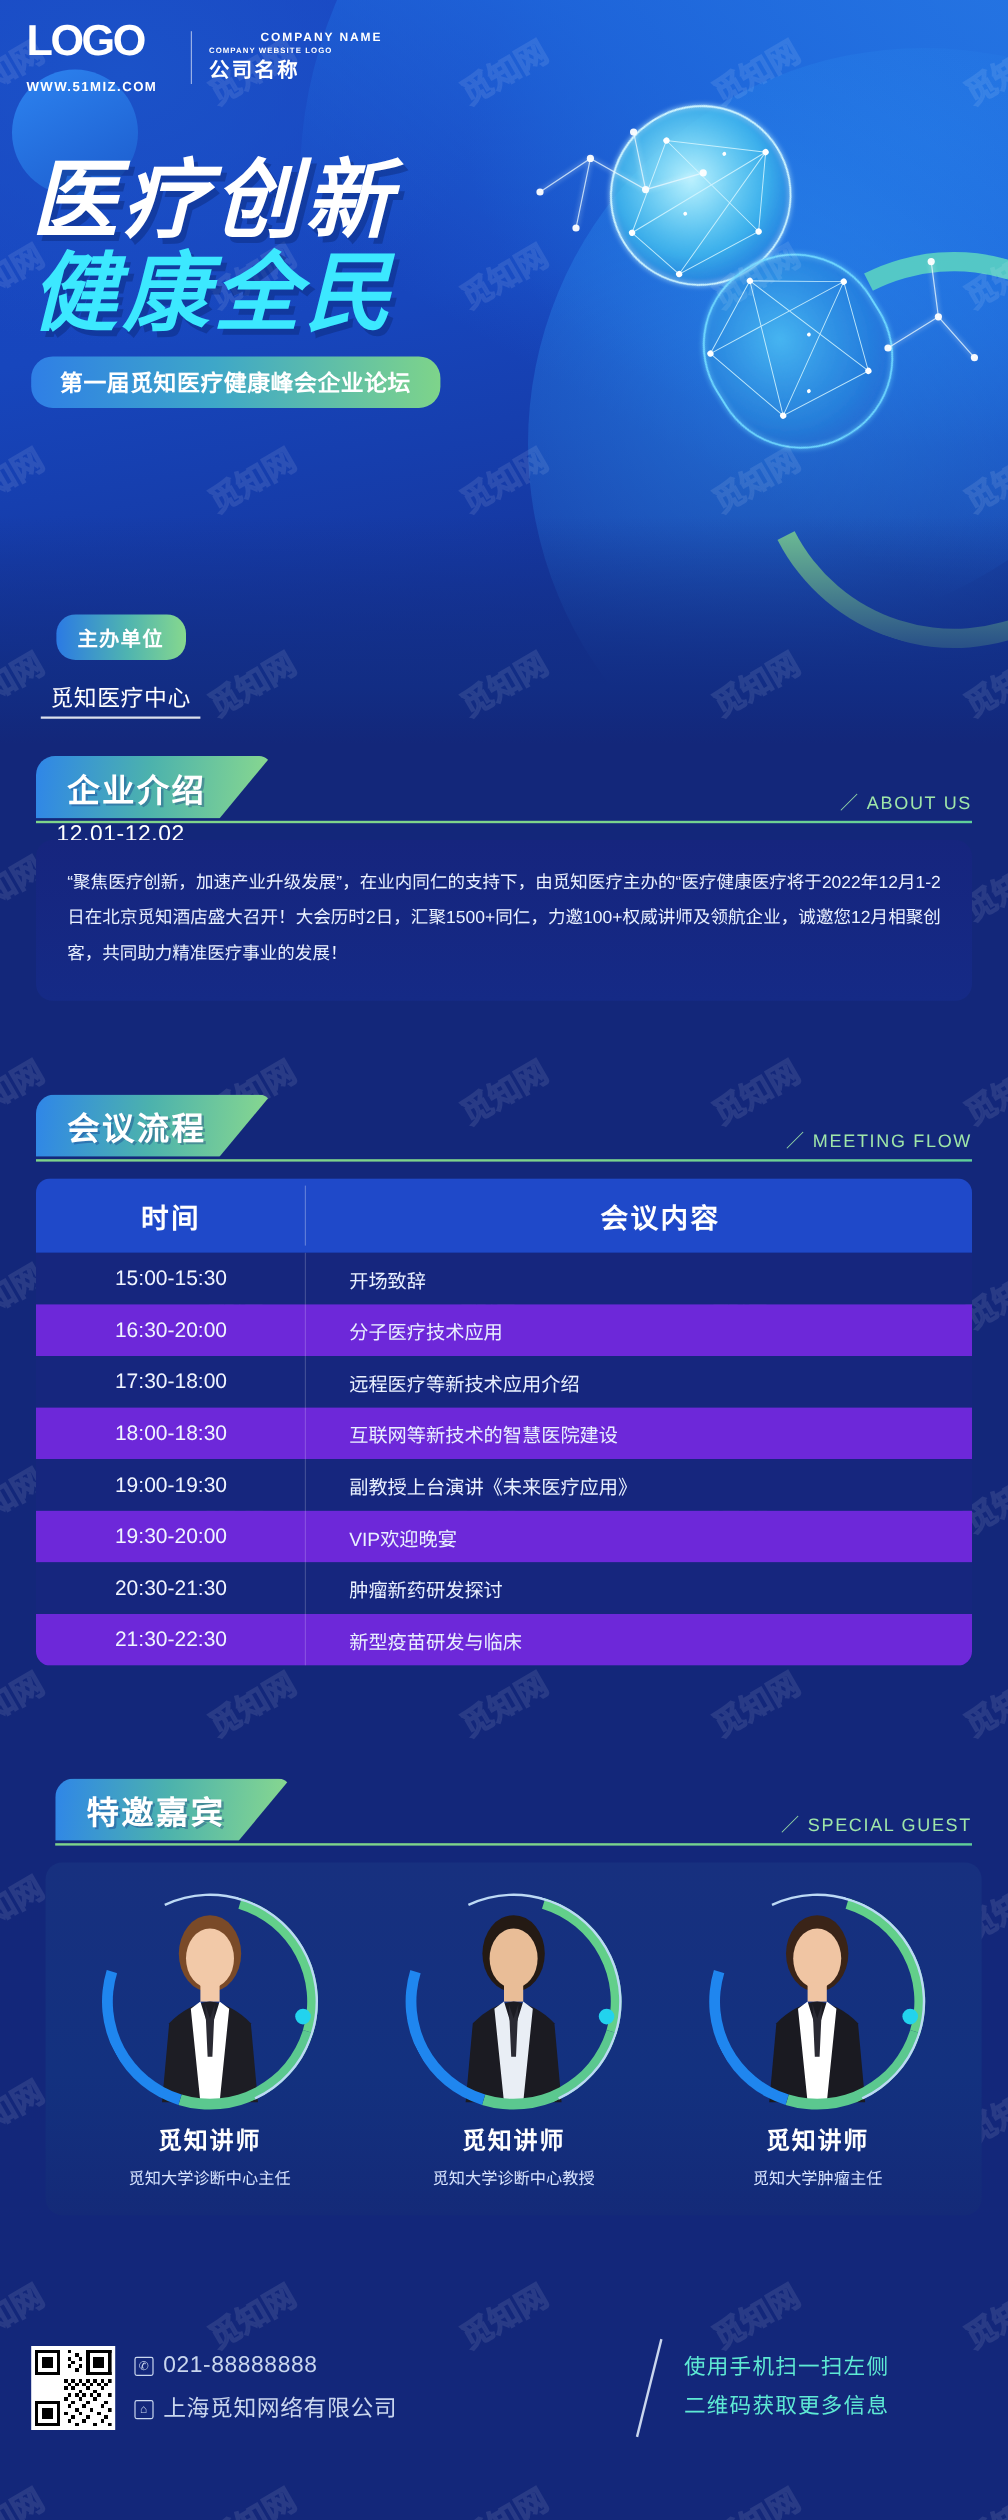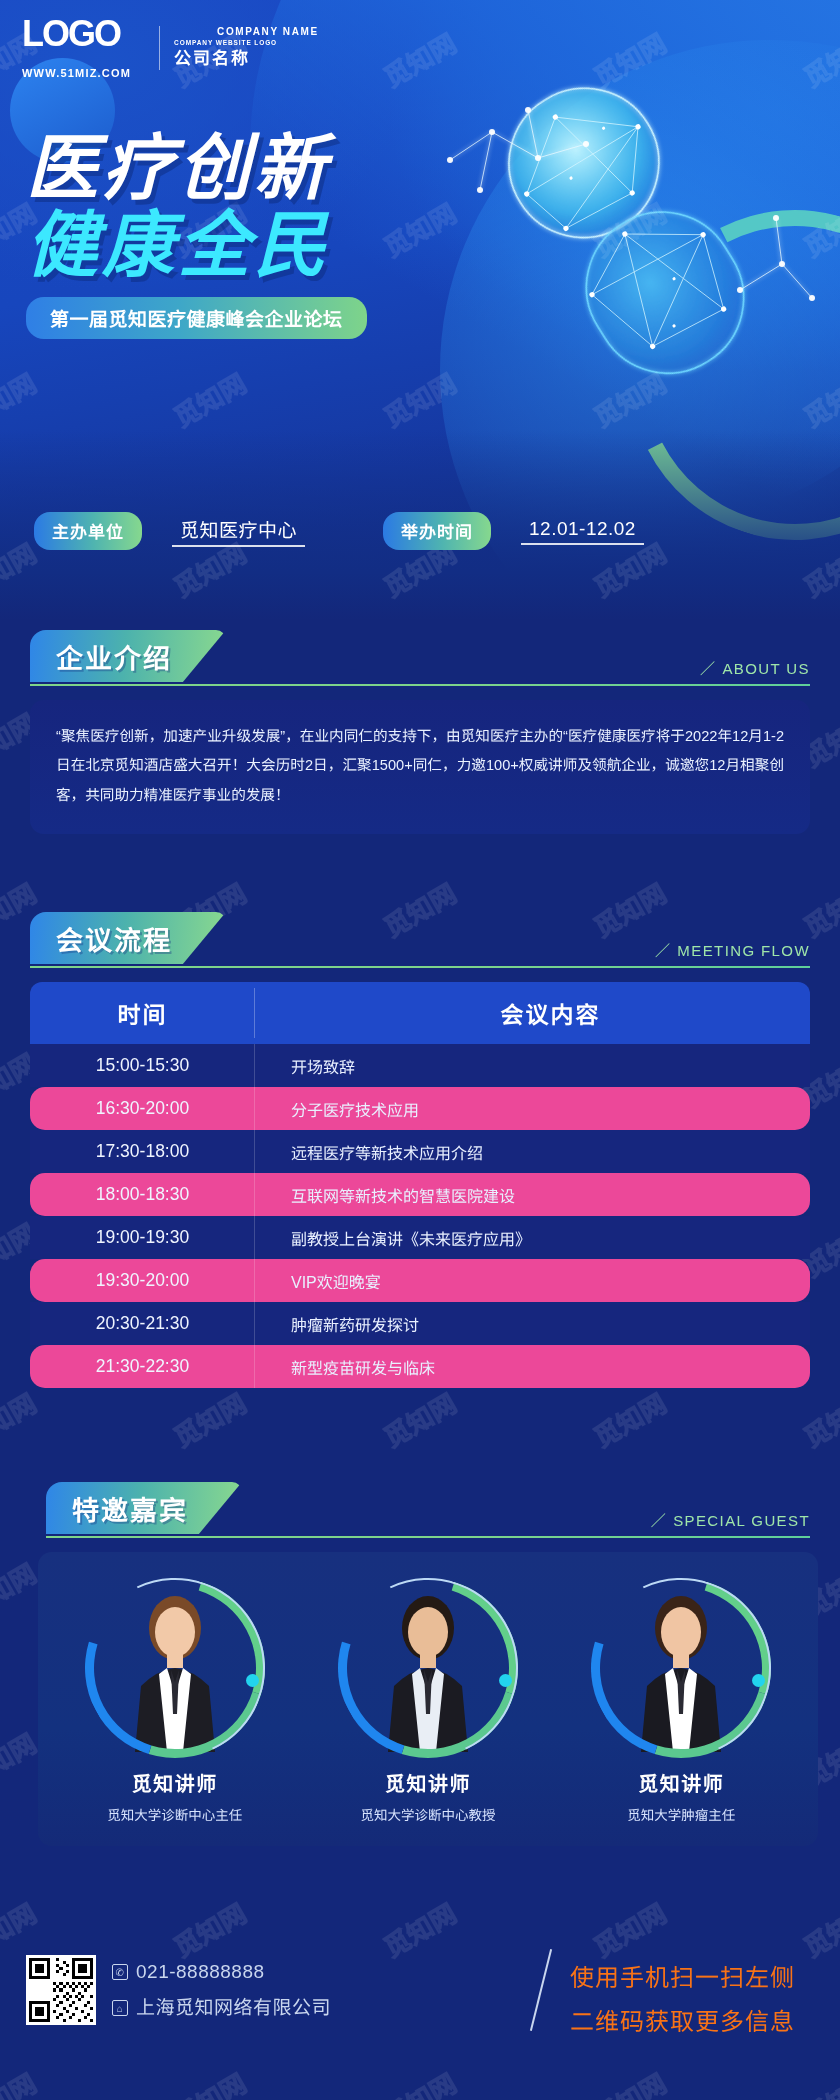--- a/index.html
+++ b/index.html
@@ -78,21 +78,21 @@
     text-shadow:4px 5px 0 rgba(10,40,120,.45);
   }
   .subtitle-pill {
     display:inline-block; margin-top:14px; padding:7px 24px 8px;
     border-radius:18px;
     background:linear-gradient(90deg,#2f7fe6 0%,#3ea7c8 45%,#7ed48a 100%);
     font-size:19px; font-weight:bold; color:#fff; letter-spacing:.5px;
   }
 
   
-  .meta-row { position:absolute; left:34px; top:512px; display:flex; align-items:center; gap:30px; z-index:5; }
+  .meta-row { position:absolute; left:34px; top:512px; display:flex; align-items:center; gap:16px; z-index:5;flex-direction:column; }
   .meta-pill {
     padding:6px 18px 7px; border-radius:16px;
     background:linear-gradient(90deg,#2b7ae4 0%,#4fb4b0 55%,#86d88e 100%);
     font-size:17px; font-weight:bold; letter-spacing:1px; color:#fff;
   }
   .meta-val {
     font-size:19px; color:#fff; letter-spacing:.5px;
     border-bottom:2px solid rgba(255,255,255,.85);
     padding:0 8px 3px;
   }
@@ -132,21 +132,21 @@
 
   
   .flow-table { margin:14px 30px 0; border-radius:12px; overflow:hidden; }
   .ft-head { display:flex; background:#1f49c9; }
   .ft-head div { padding:14px 0; font-size:23px; font-weight:bold; letter-spacing:2px;text-align:center; }
   .ft-c1 { width:225px; text-align:center; position:relative; }
   .ft-c1:after { content:""; position:absolute; right:0; top:10%; height:80%; width:1px; background:rgba(255,255,255,.28); }
   .ft-c2 { flex:1; padding-left:36px !important; }
   .ft-row { display:flex; align-items:center; }
   .ft-row.odd { background:#16267e; }
-  .ft-row.even { background:#ec4899;border-radius:15px; }
+  .ft-row.even { background:#6d28d9; }
   .ft-row .c1 { width:225px; text-align:center; font-size:17.5px; color:#f0f5ff; padding:11px 0; position:relative; }
   .ft-row .c1:after { content:""; position:absolute; right:0; top:0; height:100%; width:1px; background:rgba(255,255,255,.18); }
   .ft-row .c2 { flex:1; padding-left:36px; font-size:16px; color:#e9f0ff; }
 
   
   .guest-box {
     margin:14px 22px 0; padding:26px 10px 22px;
     background:linear-gradient(180deg,#17307f 0%,#13317f 60%,#142a78 100%);
     border-radius:14px;
     display:flex; justify-content:space-around;
@@ -182,21 +182,21 @@
   .f-line { display:flex; align-items:center; gap:8px; font-size:19px; color:#c9d6ee; letter-spacing:.5px; }
   .f-ico {
     width:16px; height:16px; border:1.6px solid #c9d6ee; border-radius:2px;
     display:inline-flex; align-items:center; justify-content:center; font-size:10px; color:#c9d6ee;
     flex:none;
   }
   .f-sep {
     position:absolute; left:540px; top:28px; width:2px; height:84px;
     background:#c9d6ee; transform:rotate(14deg);
   }
-  .f-right { position:absolute; left:570px; top:36px; font-size:24px; color:#f97316; line-height:1.85; letter-spacing:1px; }
+  .f-right { position:absolute; left:570px; top:36px; font-size:18px; color:#5eead4; line-height:1.85; letter-spacing:1px; }
 
   
   .wm { position:absolute; inset:0; z-index:4; pointer-events:none; opacity:.10; }
   .wm span {
     position:absolute; font-size:26px; font-weight:bold; color:#fff;
     transform:rotate(-30deg); white-space:nowrap;
     -webkit-text-stroke:1px rgba(255,255,255,.9); color:transparent;
   }
 </style>
 </head>

